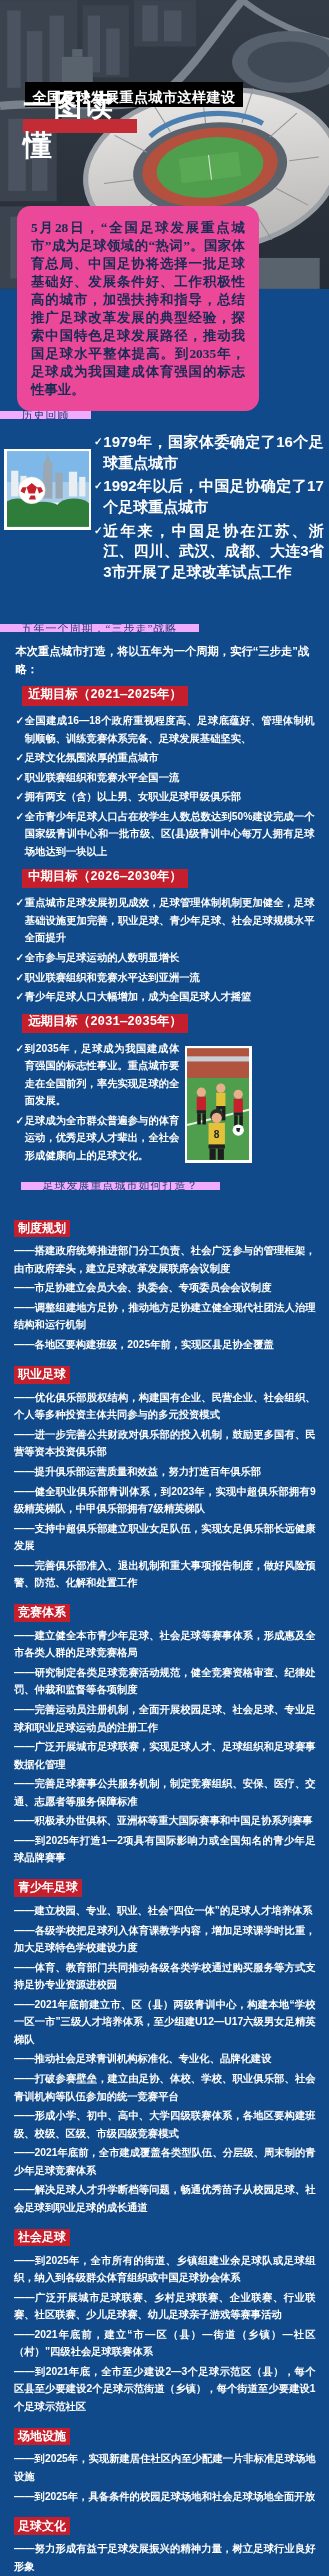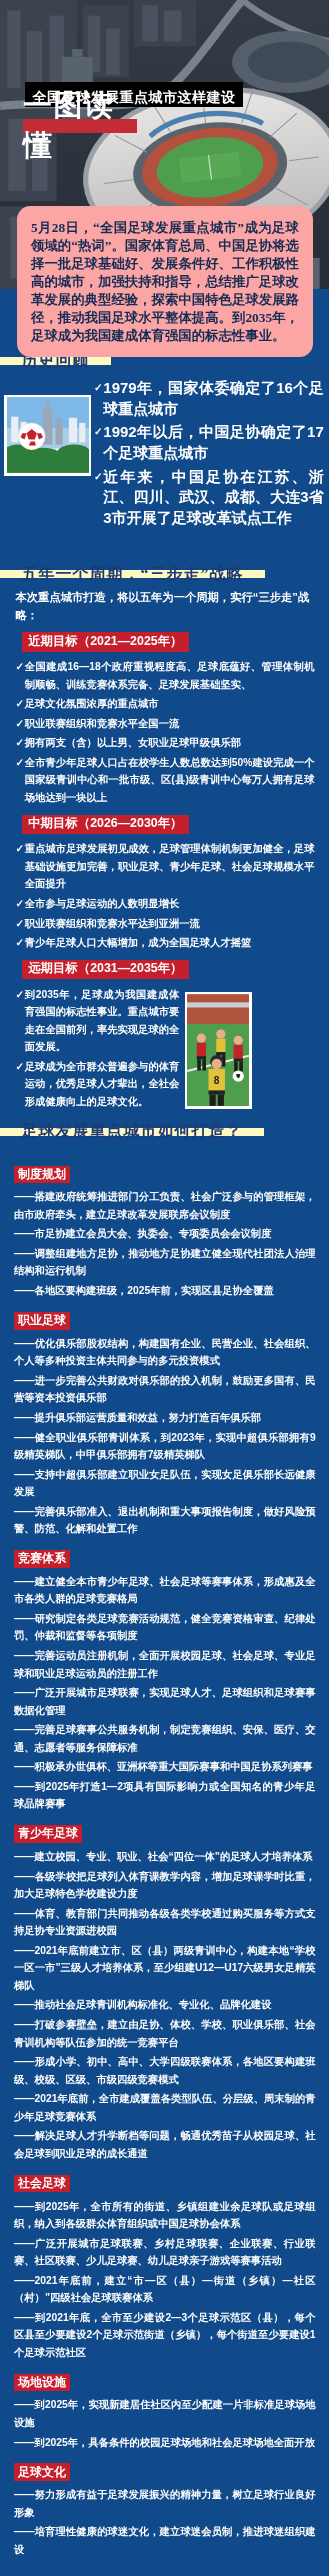--- a/index.html
+++ b/index.html
@@ -20,38 +20,38 @@
     font-family:"Liberation Serif", serif; font-weight:bold; font-size:14px; letter-spacing:0.5px;
   }
   .hero-title {
     position:absolute; left:23px; top:119px; width:114px; height:14px;
     background:#c32b35; color:#fff; display:flex; align-items:center; justify-content:center;
     font-family:"Liberation Serif", serif; font-weight:bold; font-size:29px; letter-spacing:1.5px;
   }
 
   
   .intro-box {
-    position:relative; z-index:3; margin:-83px 17px 0 17px; width:296px;
-    background:#fca5a5; border-radius:13.4px; padding:13px 14px 12px 14px;
+    position:relative; z-index:3; margin:-83px 17px 0 17px; width:242px;
+    background:#ec4899; border-radius:13.4px; padding:13px 14px 12px 14px;
   }
   .intro-text {
     font-family:"Liberation Serif", serif; font-weight:bold; color:#152c55;
     font-size:13.4px; line-height:18px; text-align:justify;
   }
 
   
   .badge {
-    display:inline-block; background:#fef9c3; color:#1d3a75;
-    font-family:"Liberation Serif", serif; font-weight:bold; font-size:16px;
+    display:inline-block; background:#f0abfc; color:#1d3a75;
+    font-family:"Liberation Serif", serif; font-weight:normal; font-size:11px;
     padding:3.6px 21.6px 4.1px 21.6px; letter-spacing:1px;
   }
   .badge-wrap { line-height:0; }
   .bw1 { margin-top:0px; }
   .bw2 { margin-top:27px; }
-  .bw3 { margin-top:15.5px; }
+  .bw3 { margin-top:15.5px;padding-left:21px; }
 
   
   .history { position:relative; margin-top:13.4px; min-height:165px; }
   .history-photo {
     position:absolute; left:4.1px; top:16.5px; width:87px; height:81px;
     background:#fff; padding:2.6px;
   }
   .history-list { padding-left:94px; padding-right:6.2px; }
 
   
@@ -61,21 +61,21 @@
   .history .ckm, .history .ckt { line-height:20.6px; }
 
   
   .phase .ckm, .phase .ckt { line-height:17.5px; font-size:10.3px; }
   .phase .ck { margin-bottom:2.1px; }
 
   .strategy-intro {
     margin:11.3px 0 0 15.5px; color:#fff; font-weight:bold; font-size:11.3px; line-height:17.5px;
   }
 
-  .phase-label-row { margin:8.2px 0 0 22px; line-height:0; }
+  .phase-label-row { margin:8.2px 0 0 22px; line-height:0;font-family:Liberation Mono, monospace; }
   .phase-label {
     display:inline-block; background:#c51e2c; color:#fff; font-weight:bold;
     font-size:12.4px; line-height:13.4px; padding:2.6px 6.2px 3.6px 6.2px;
   }
   .phase { margin:6.2px 15.5px 0 15.5px; }
   .phase::after { content:""; display:block; clear:both; }
 
   .far-photo {
     float:right; width:67px; margin:6.2px 0 3.1px 5.2px; margin-right:0px;
     background:#fff; padding:2.6px; height:117px;

